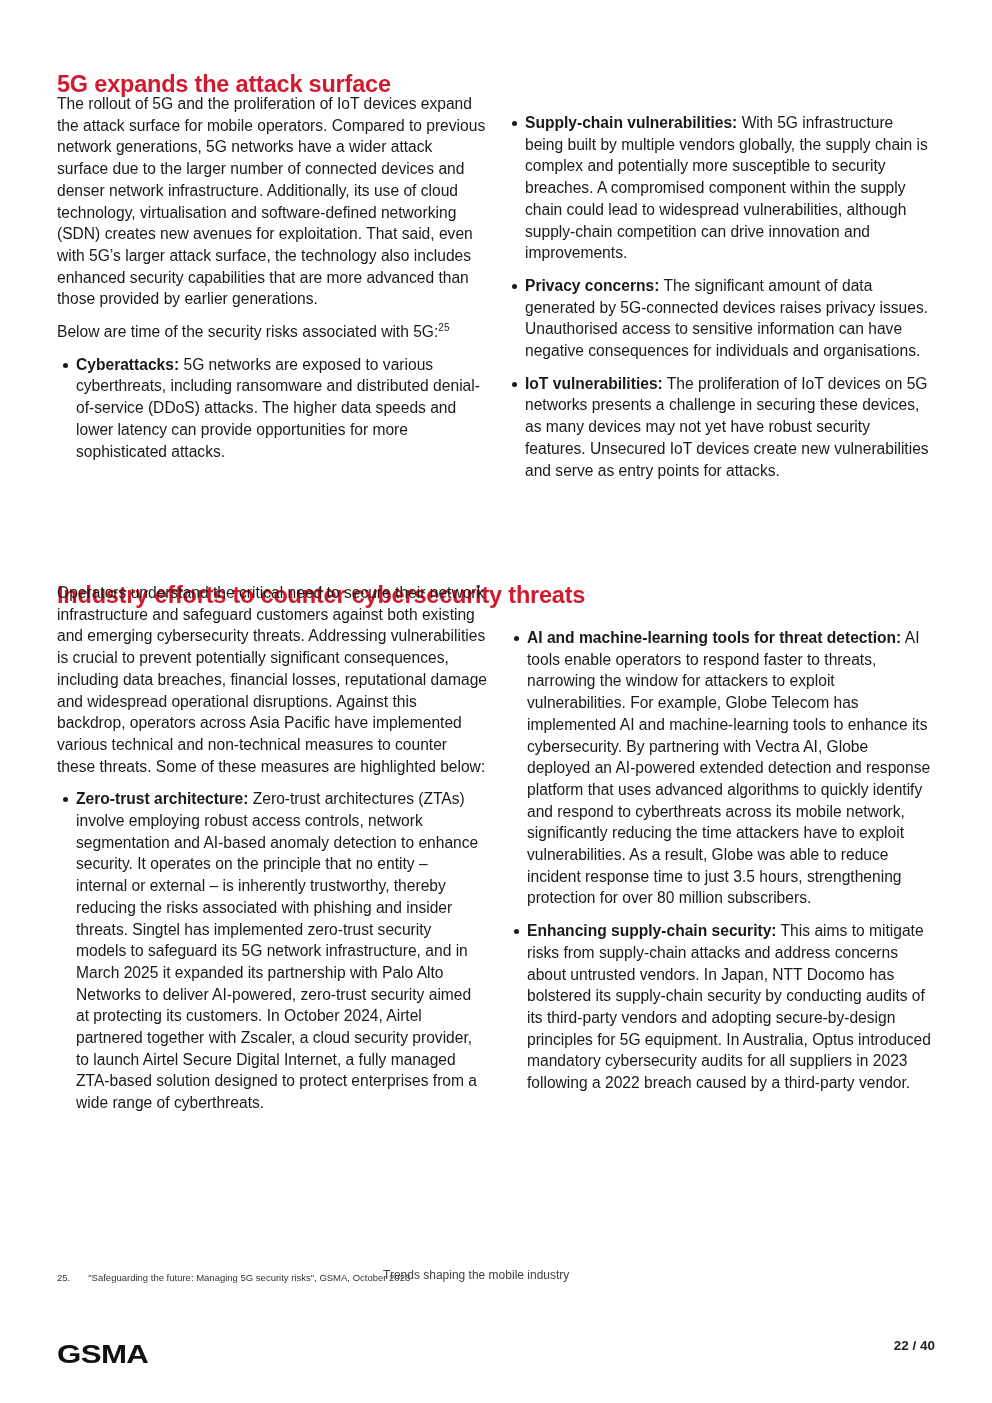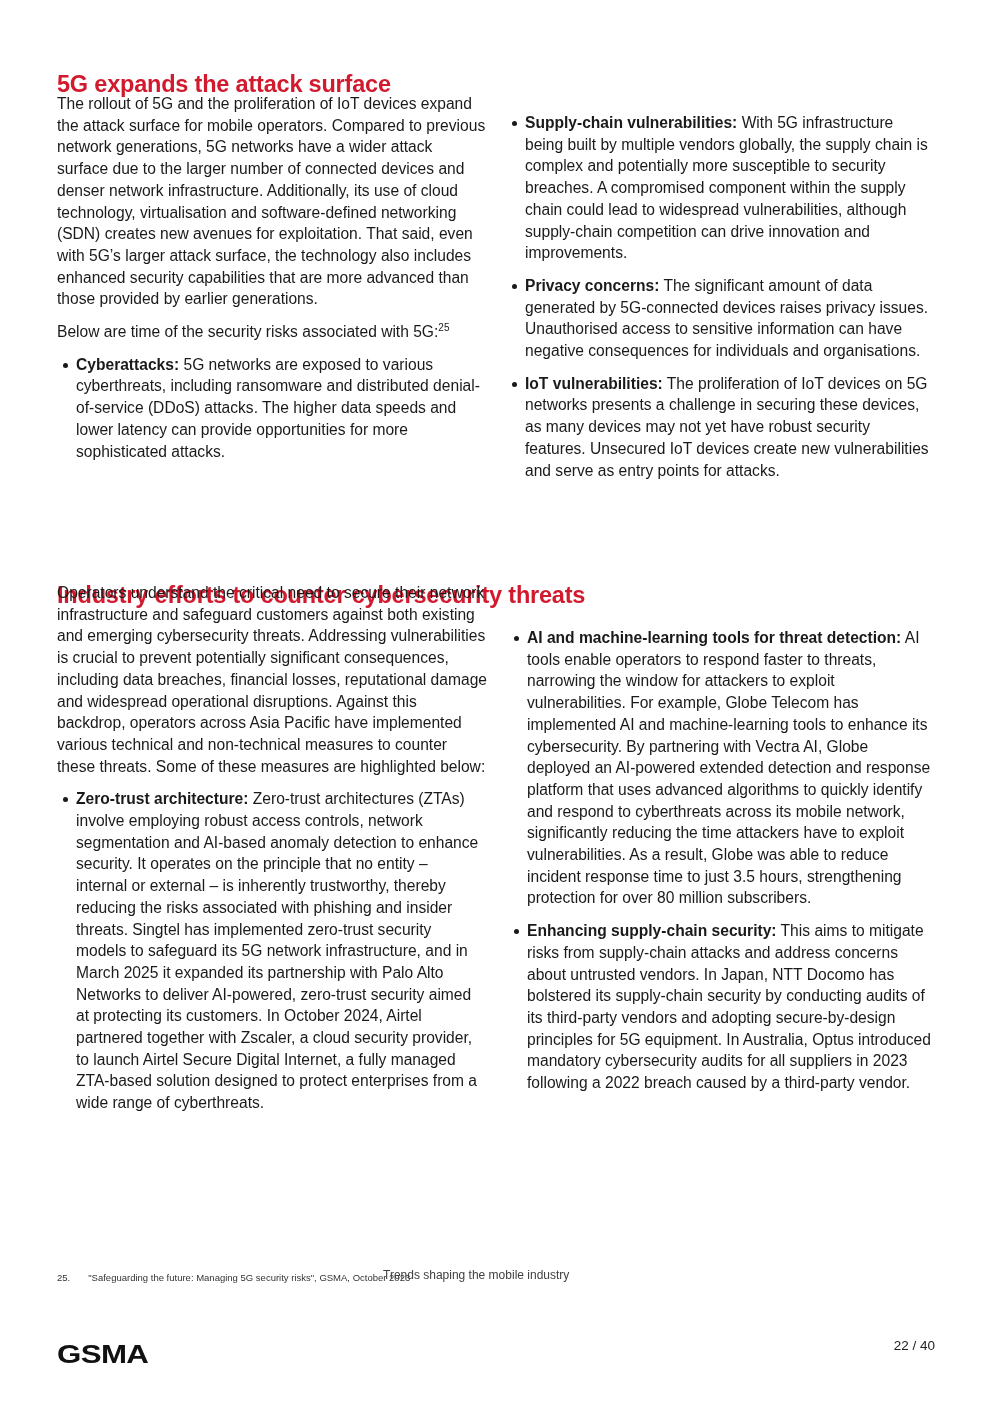--- a/index.html
+++ b/index.html
@@ -21,21 +21,21 @@
     content: ""; position: absolute; left: 2px; top: 9px;
     width: 5px; height: 5px; border-radius: 50%; background: #1a1a1a;
   }
   .col li b { font-weight: bold; }
   sup { font-size: 10px; vertical-align: 6px; line-height: 0; margin-top: 16px; }
   .footnote { position: absolute; left: 57px; top: 1272px; font-size: 9.5px; color: #333; }
   .footnote .num { margin-right: 18px; }
   .footer-logo { position: absolute; left: 57px; top: 1340px; font-size: 25px; font-weight: 900;
     letter-spacing: -0.5px; color: #111; transform: scaleX(1.25); transform-origin: left center; }
   .footer-center { position: absolute; left: 383px; top: 1268px; font-size: 12px; color: #404040; }
-  .footer-page { position: absolute; right: 57px; top: 1338px; font-size: 13.5px; color: #222; }
+  .footer-page { position: absolute; right: 57px; top: 1338px; font-size: 13.5px; color: #222; font-weight: bold; }
 </style>
 </head>
 <body>
 
 <h2 class="section-title" style="top:70px;">5G expands the attack surface</h2>
 
 <div class="col" style="left:57px; top:93px;">
   <p>The rollout of 5G and the proliferation of IoT devices expand the attack surface for mobile operators. Compared to previous network generations, 5G networks have a wider attack surface due to the larger number of connected devices and denser network infrastructure. Additionally, its use of cloud technology, virtualisation and software-defined networking (SDN) creates new avenues for exploitation. That said, even with 5G’s larger attack surface, the technology also includes enhanced security capabilities that are more advanced than those provided by earlier generations.</p>
   <p><span>Below are time of the security risks associated with 5G:</span><sup>25</sup></p>
   <ul>

